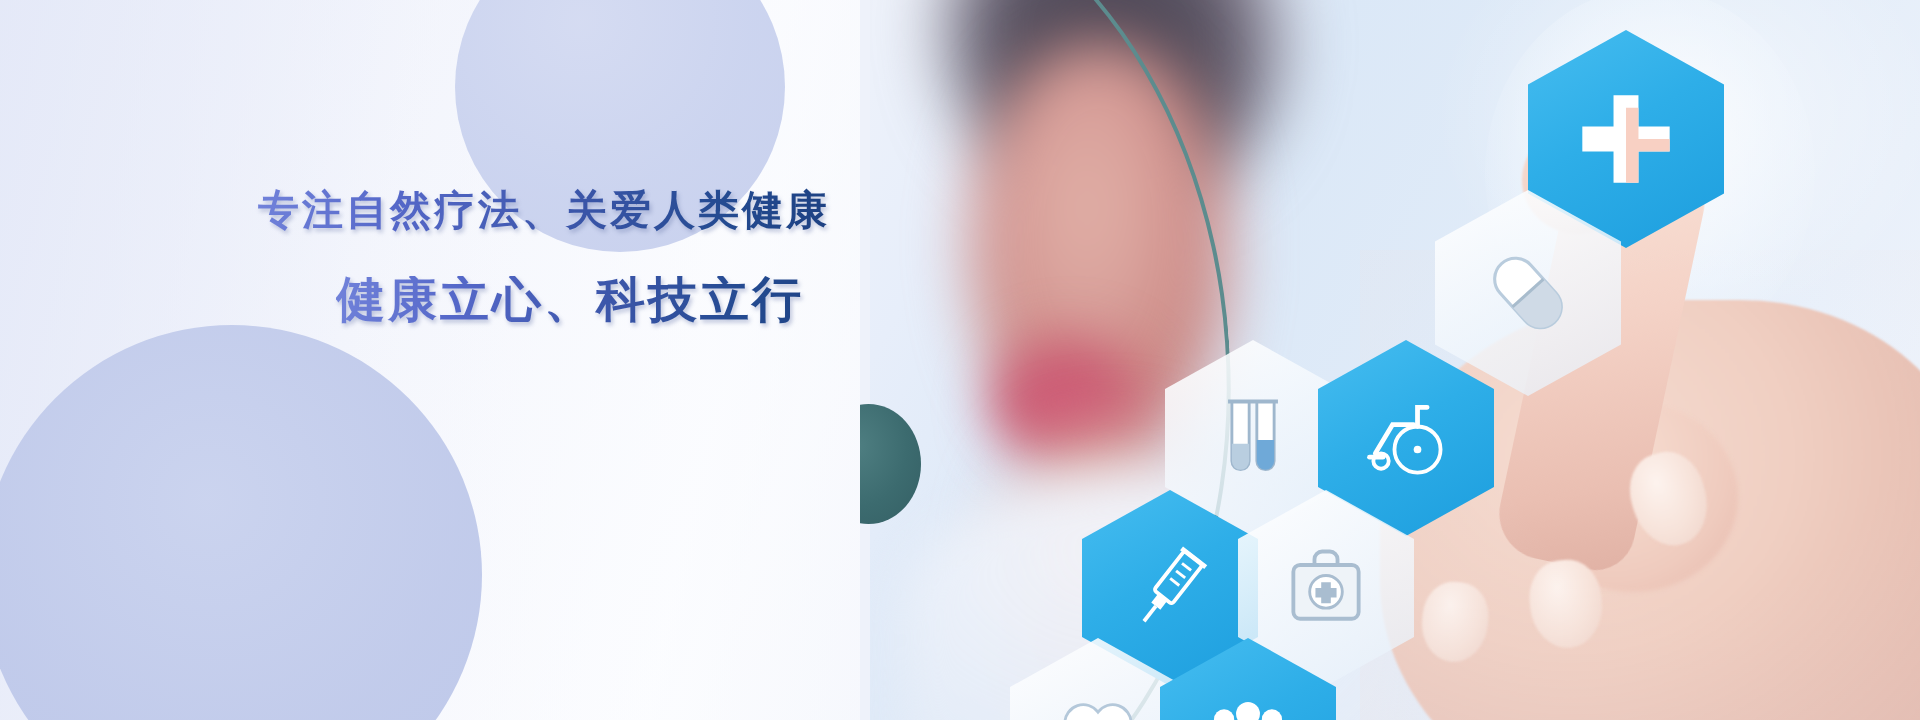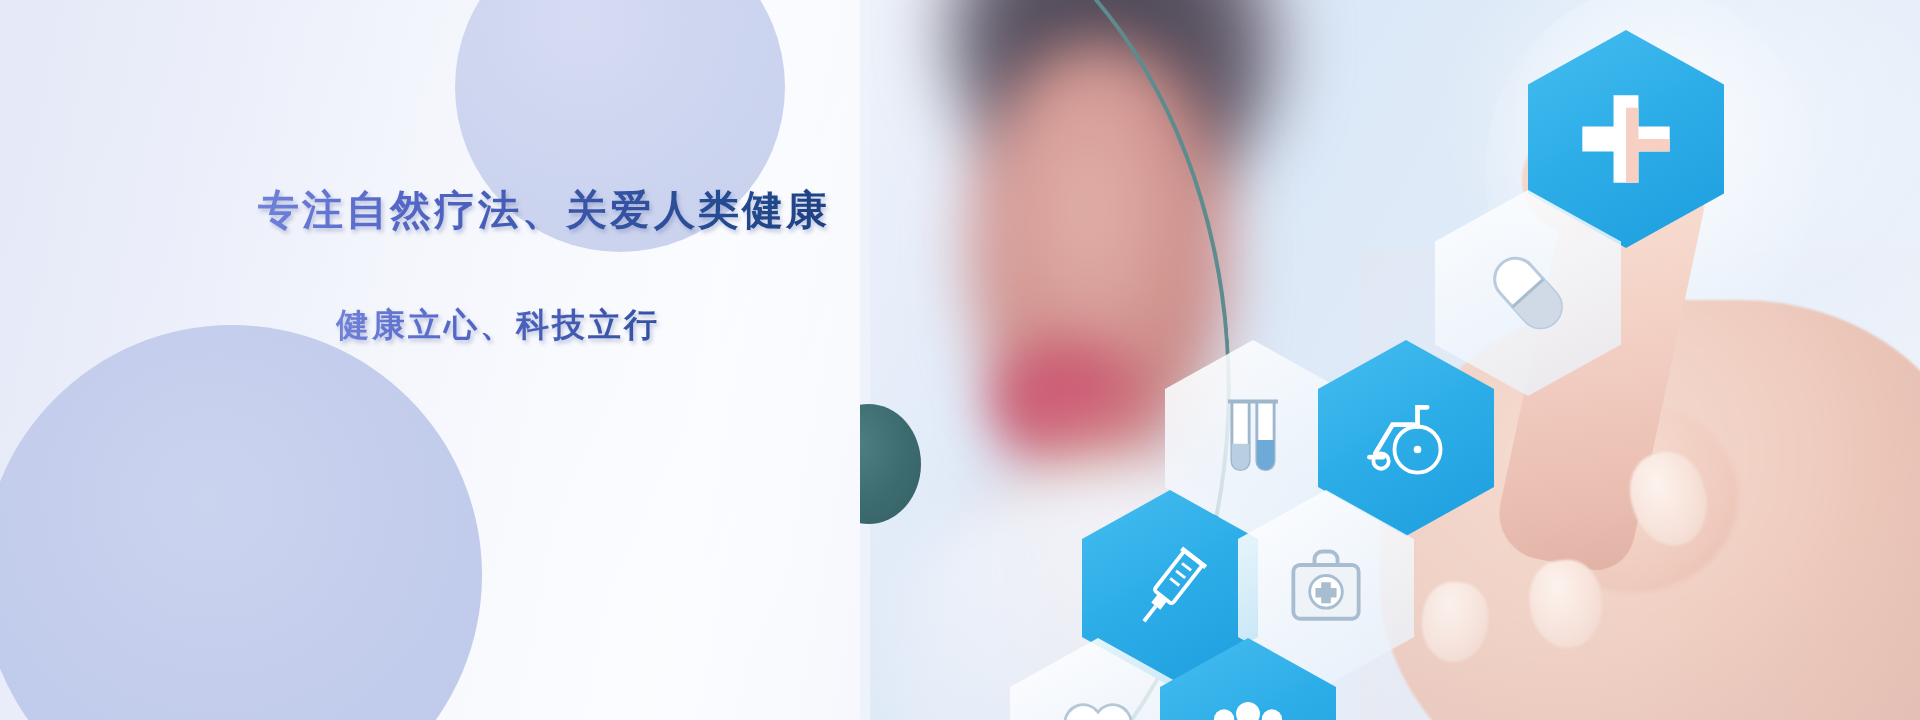--- a/index.html
+++ b/index.html
@@ -44,21 +44,21 @@
     letter-spacing:3px;
     white-space:nowrap;
     background:linear-gradient(97deg,#7182da 0%,#5568c9 22%,#3a55a8 52%,#234a90 76%,#1b3d7c 100%);
     -webkit-background-clip:text;
     background-clip:text;
     color:transparent;
     -webkit-text-fill-color:transparent;
     filter:drop-shadow(2px 3px 2px rgba(110,125,175,.42));
   }
   .line-1 { font-size:41px; line-height:48px; }
-  .line-2 { font-size:33px; line-height:48px; margin-top:67px; margin-left:78px; }
+  .line-2 { font-size:49px; line-height:48px; margin-top:42px; margin-left:78px; }
 
   
   .photo {
     position:absolute; right:0; top:0;
     width:1060px; height:720px;
     overflow:hidden;
   }
   .photo-bg {
     position:absolute; inset:0;
     background:

